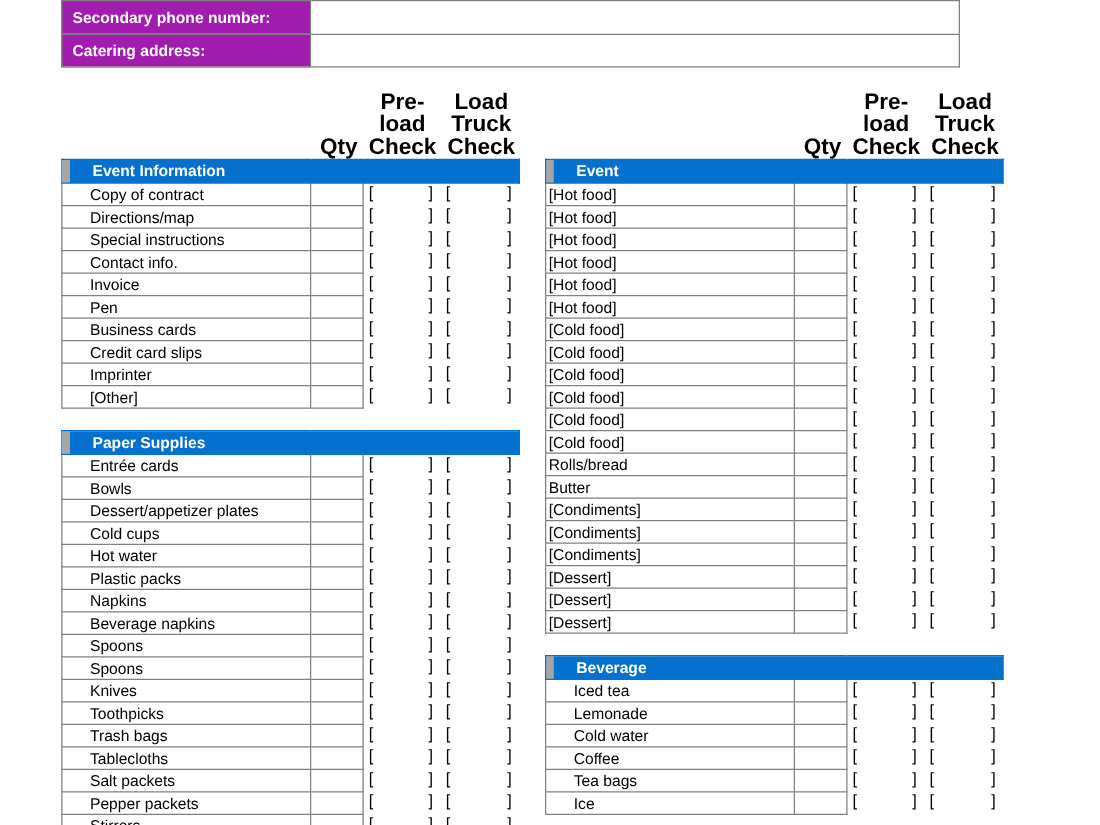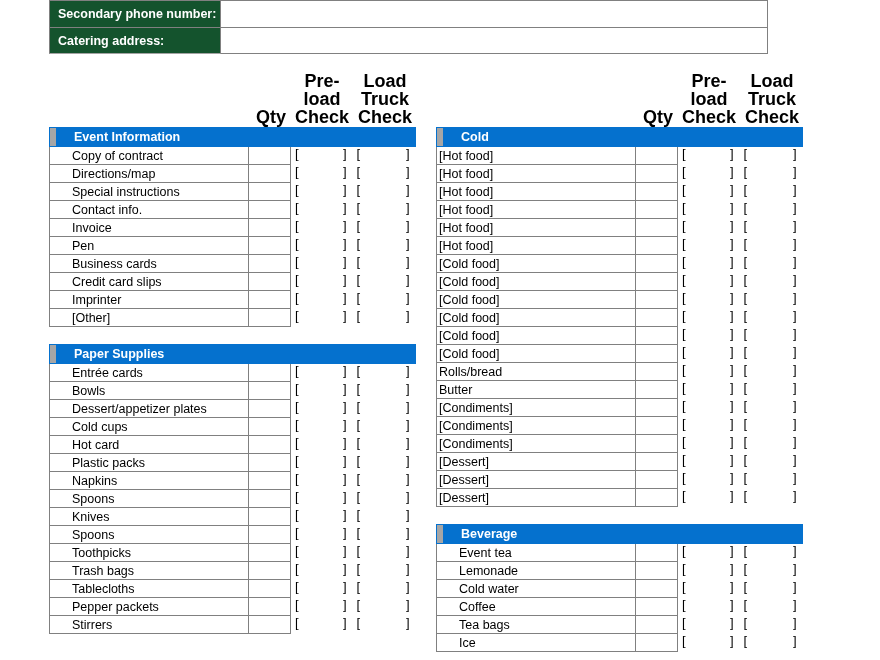--- a/index.html
+++ b/index.html
@@ -10,22 +10,22 @@
     overflow:hidden;
     position:relative;
   }
 
   
   #contact-block{
     position:absolute; left:49px; top:0px; width:719px;
   }
   .contact-row{ display:flex; height:27px; }
   .contact-label{
-    width:172px; box-sizing:border-box;
-    background:#14532d; color:#ffffff;
+    width:200px; box-sizing:border-box;
+    background:#a21caf; color:#ffffff;
     font-weight:bold; font-size:12.5px;
     display:flex; align-items:center;
     padding-left:8px;
     border:1px solid #808080;
     border-bottom:none;
   }
   .contact-row:last-child .contact-label{ border-bottom:1px solid #a3a3a3; }
   .contact-value{
     flex:1; box-sizing:border-box;
     background:#ffffff;
@@ -309,21 +309,21 @@
         <td class="chk">
           <span class="bk-l">[</span>
           <span class="bk-r">]</span>
         </td>
         <td class="chk">
           <span class="bk-l">[</span>
           <span class="bk-r">]</span>
         </td>
       </tr>
       <tr>
-        <td class="itemname">Hot card</td>
+        <td class="itemname">Hot water</td>
         <td class="qty"></td>
         <td class="chk">
           <span class="bk-l">[</span>
           <span class="bk-r">]</span>
         </td>
         <td class="chk">
           <span class="bk-l">[</span>
           <span class="bk-r">]</span>
         </td>
       </tr>
@@ -345,56 +345,68 @@
         <td class="chk">
           <span class="bk-l">[</span>
           <span class="bk-r">]</span>
         </td>
         <td class="chk">
           <span class="bk-l">[</span>
           <span class="bk-r">]</span>
         </td>
       </tr>
       <tr>
+        <td class="itemname">Beverage napkins</td>
+        <td class="qty"></td>
+        <td class="chk">
+          <span class="bk-l">[</span>
+          <span class="bk-r">]</span>
+        </td>
+        <td class="chk">
+          <span class="bk-l">[</span>
+          <span class="bk-r">]</span>
+        </td>
+      </tr>
+      <tr>
         <td class="itemname">Spoons</td>
         <td class="qty"></td>
         <td class="chk">
           <span class="bk-l">[</span>
           <span class="bk-r">]</span>
         </td>
         <td class="chk">
           <span class="bk-l">[</span>
           <span class="bk-r">]</span>
         </td>
       </tr>
       <tr>
+        <td class="itemname">Spoons</td>
+        <td class="qty"></td>
+        <td class="chk">
+          <span class="bk-l">[</span>
+          <span class="bk-r">]</span>
+        </td>
+        <td class="chk">
+          <span class="bk-l">[</span>
+          <span class="bk-r">]</span>
+        </td>
+      </tr>
+      <tr>
         <td class="itemname">Knives</td>
         <td class="qty"></td>
         <td class="chk">
           <span class="bk-l">[</span>
           <span class="bk-r">]</span>
         </td>
         <td class="chk">
           <span class="bk-l">[</span>
           <span class="bk-r">]</span>
         </td>
       </tr>
       <tr>
-        <td class="itemname">Spoons</td>
-        <td class="qty"></td>
-        <td class="chk">
-          <span class="bk-l">[</span>
-          <span class="bk-r">]</span>
-        </td>
-        <td class="chk">
-          <span class="bk-l">[</span>
-          <span class="bk-r">]</span>
-        </td>
-      </tr>
-      <tr>
         <td class="itemname">Toothpicks</td>
         <td class="qty"></td>
         <td class="chk">
           <span class="bk-l">[</span>
           <span class="bk-r">]</span>
         </td>
         <td class="chk">
           <span class="bk-l">[</span>
           <span class="bk-r">]</span>
         </td>
@@ -406,20 +418,32 @@
           <span class="bk-l">[</span>
           <span class="bk-r">]</span>
         </td>
         <td class="chk">
           <span class="bk-l">[</span>
           <span class="bk-r">]</span>
         </td>
       </tr>
       <tr>
         <td class="itemname">Tablecloths</td>
+        <td class="qty"></td>
+        <td class="chk">
+          <span class="bk-l">[</span>
+          <span class="bk-r">]</span>
+        </td>
+        <td class="chk">
+          <span class="bk-l">[</span>
+          <span class="bk-r">]</span>
+        </td>
+      </tr>
+      <tr>
+        <td class="itemname">Salt packets</td>
         <td class="qty"></td>
         <td class="chk">
           <span class="bk-l">[</span>
           <span class="bk-r">]</span>
         </td>
         <td class="chk">
           <span class="bk-l">[</span>
           <span class="bk-r">]</span>
         </td>
       </tr>
@@ -452,21 +476,21 @@
 
 <table class="checklist" id="right-table" style="left:436px; top:127px; width:366px;">
   <colgroup>
     <col style="width:199px">
       <col style="width:42px">
     <col style="width:62px">
       <col style="width:63px">
   </colgroup>
   <tbody>
       <tr>
-        <td class="sect" colspan="4"><span>Cold</span></td>
+        <td class="sect" colspan="4"><span>Event</span></td>
       </tr>
       <tr>
         <td class="itemname flush">[Hot food]</td>
         <td class="qty"></td>
         <td class="chk">
           <span class="bk-l">[</span>
           <span class="bk-r">]</span>
         </td>
         <td class="chk">
           <span class="bk-l">[</span>
@@ -704,21 +728,21 @@
       <tr class="gaprow">
         <td colspan="4"></td>
       </tr>
       <tr class="gaprow">
         <td colspan="4"></td>
       </tr>
       <tr>
         <td class="sect" colspan="4"><span>Beverage</span></td>
       </tr>
       <tr>
-        <td class="itemname">Event tea</td>
+        <td class="itemname">Iced tea</td>
         <td class="qty"></td>
         <td class="chk">
           <span class="bk-l">[</span>
           <span class="bk-r">]</span>
         </td>
         <td class="chk">
           <span class="bk-l">[</span>
           <span class="bk-r">]</span>
         </td>
       </tr>

